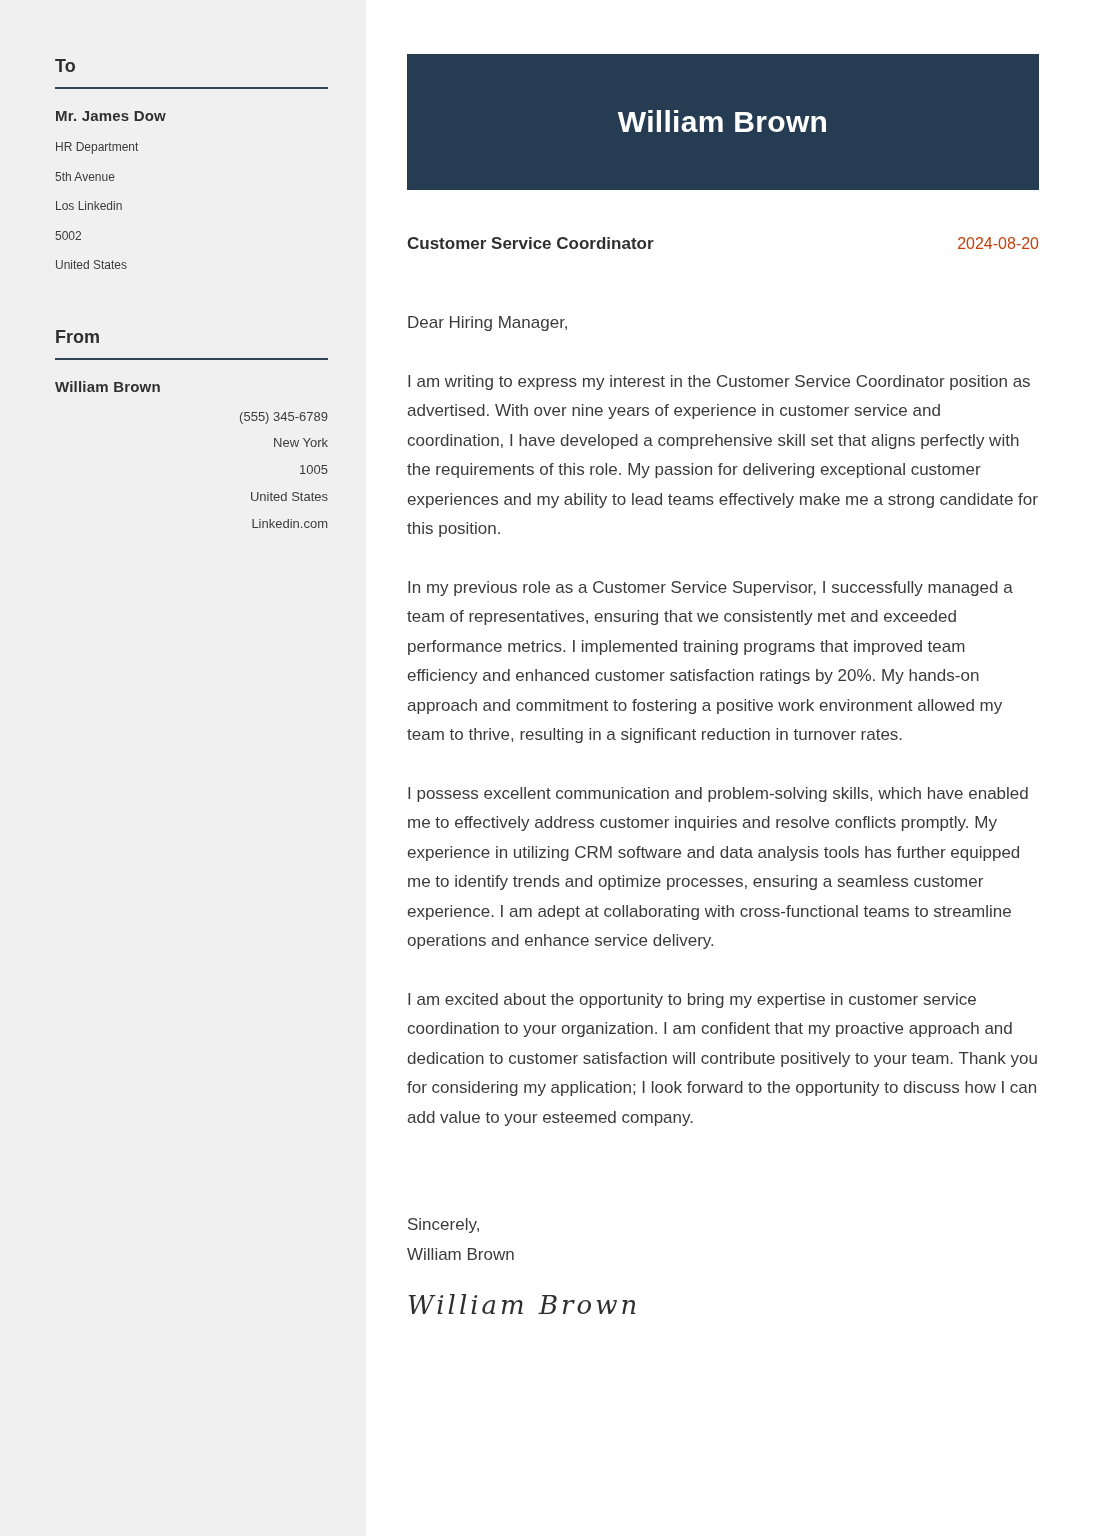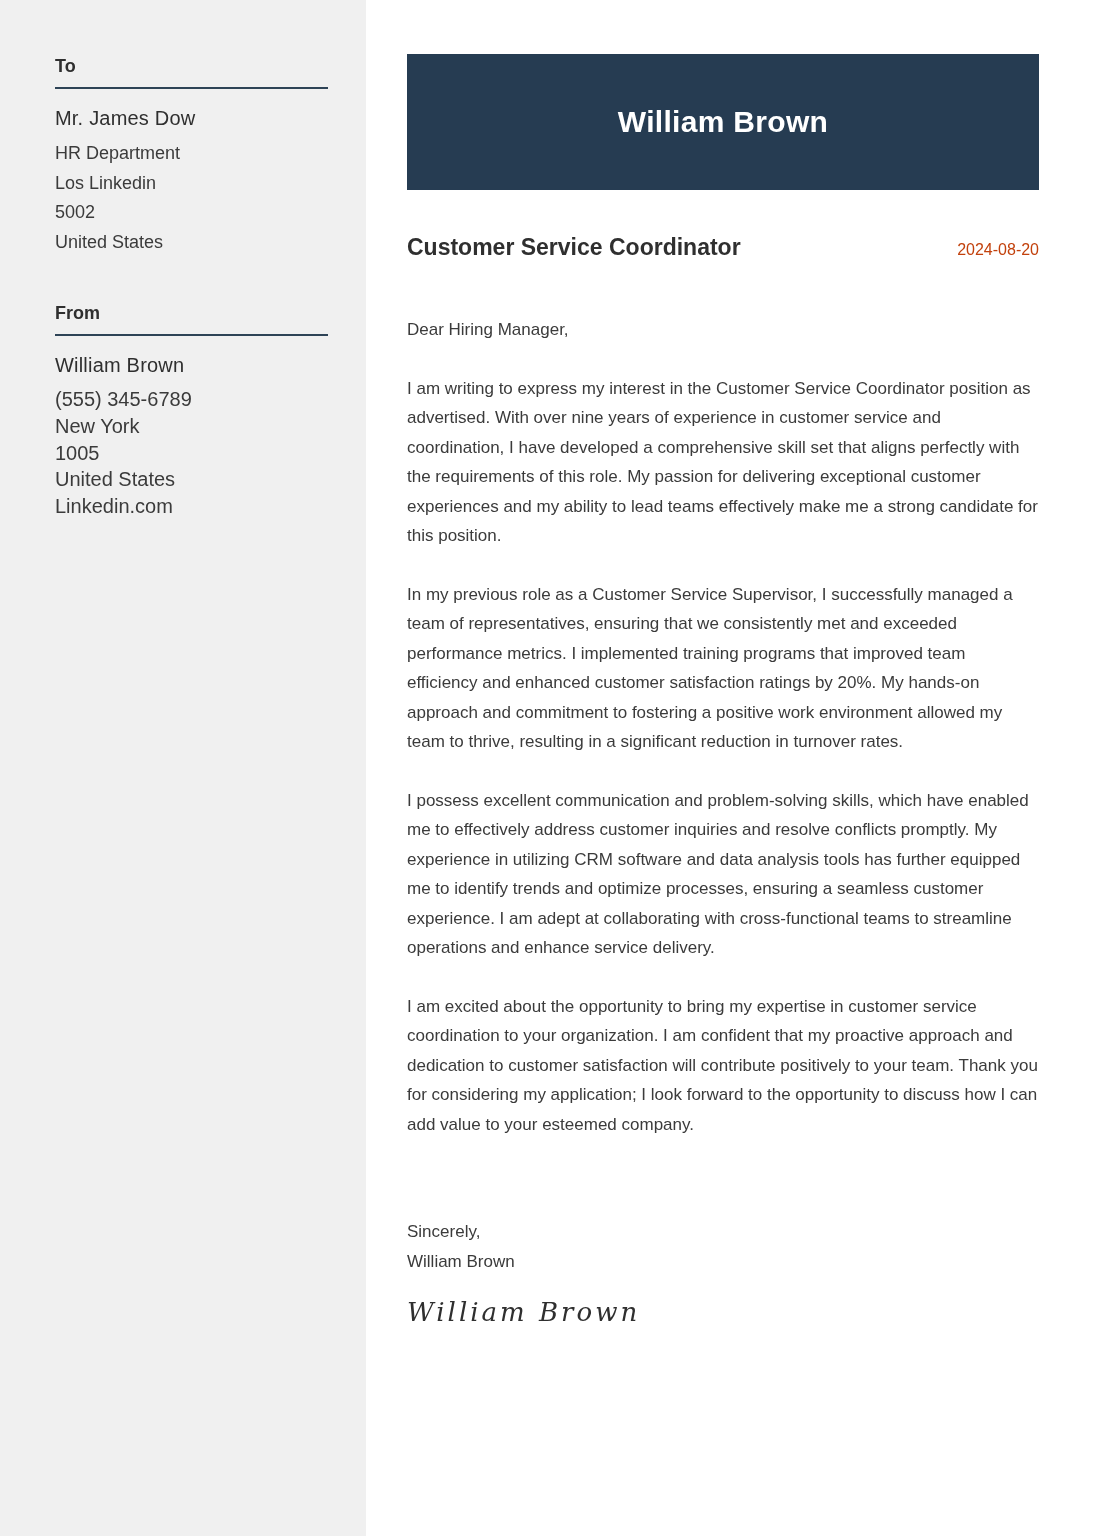--- a/index.html
+++ b/index.html
@@ -24,35 +24,36 @@
   .sb-section { margin-bottom: 46px; }
   .sb-label {
     font-size: 18px;
     font-weight: 700;
     color: #2f2f2f;
     padding-bottom: 10px;
     border-bottom: 2px solid #2e4356;
     margin-bottom: 18px;
   }
   .sb-name {
-    font-size: 20px;
-    font-weight: 400;
+    font-size: 15px;
+    font-weight: 700;
     color: #2f2f2f;
     margin-bottom: 9px;
     letter-spacing: 0.2px;
     margin-top: 8px;
   }
   .sb-line {
-    font-size: 18px;
+    font-size: 12px;
     color: #3b3b3b;
     line-height: 29.5px;
   }
   .sb-section.from .sb-line {
-    font-size: 20px;
+    font-size: 13px;
     line-height: 26.8px;
+    text-align: right;
   }
 
   
   .main {
     width: 632px;
     margin-left: 41px;
     padding-top: 54px;
   }
   .banner {
     width: 632px;
@@ -68,21 +69,21 @@
     font-weight: 700;
     letter-spacing: 0.3px;
   }
   .meta-row {
     display: flex;
     justify-content: space-between;
     align-items: baseline;
     margin-top: 44px;
   }
   .job-title {
-    font-size: 23px;
+    font-size: 17px;
     font-weight: 700;
     color: #2f2f2f;
   }
   .date {
     font-size: 16px;
     color: #c2410c;
   }
   .letter {
     margin-top: 54px;
     font-size: 17px;
@@ -105,20 +106,21 @@
 </head>
 <body>
 
 <div class="page">
 
   <aside class="sidebar">
     <div class="sb-section to">
       <div class="sb-label">To</div>
       <div class="sb-name">Mr. James Dow</div>
       <div class="sb-line">HR Department</div>
+      <div class="sb-line">5th Avenue</div>
       <div class="sb-line">Los Linkedin</div>
       <div class="sb-line">5002</div>
       <div class="sb-line">United States</div>
     </div>
 
     <div class="sb-section from">
       <div class="sb-label">From</div>
       <div class="sb-name">William Brown</div>
       <div class="sb-line">(555) 345-6789</div>
       <div class="sb-line">New York</div>

